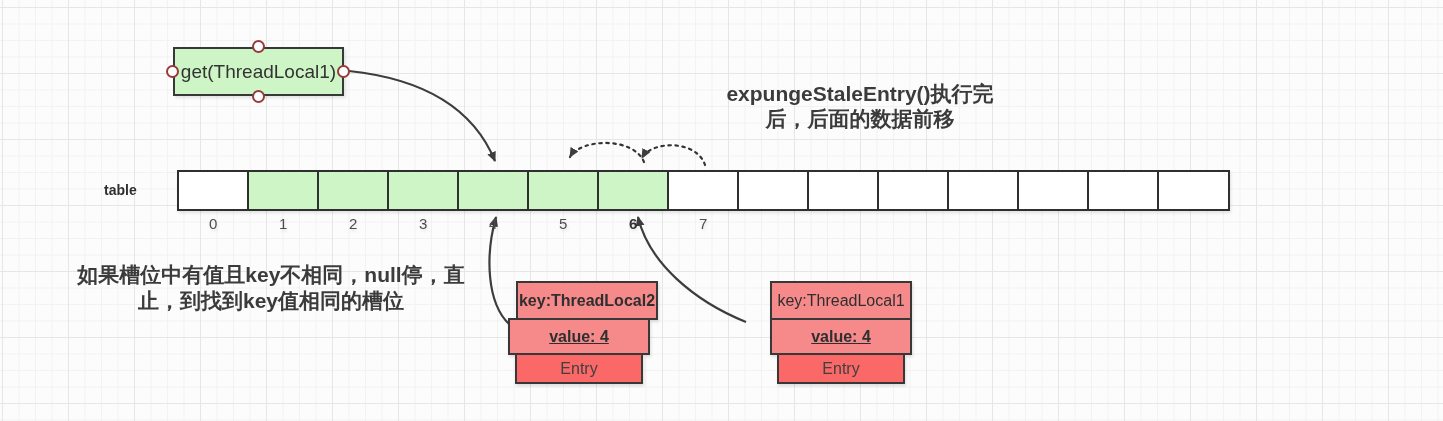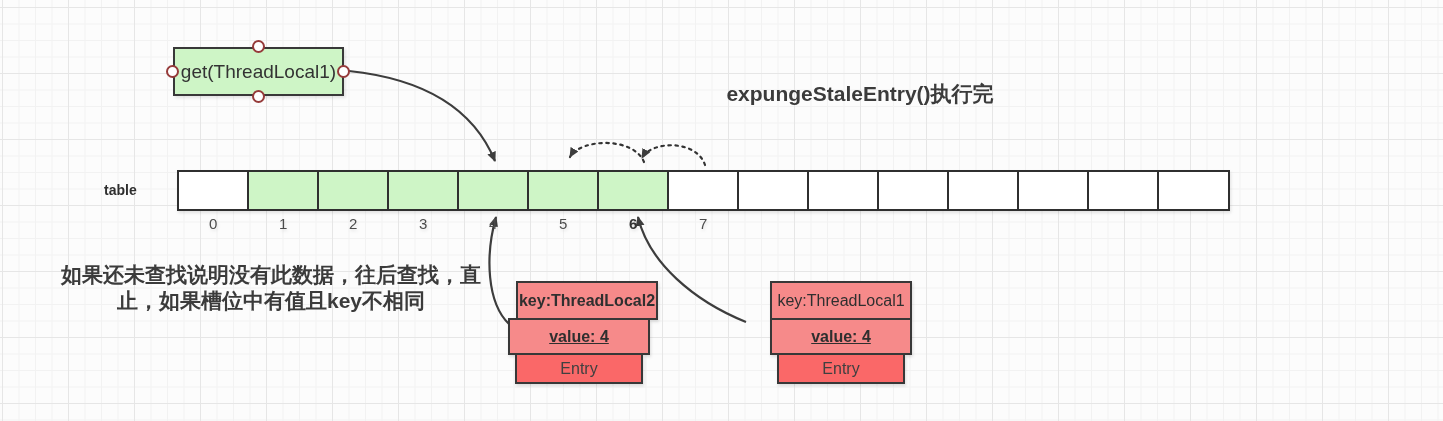--- a/index.html
+++ b/index.html
@@ -115,20 +115,21 @@
   <div class="get-box">
     <span>get(ThreadLocal1)</span>
   </div>
   <div class="handle" style="left:251.5px;top:40px;"></div>
   <div class="handle" style="left:166px;top:64.5px;"></div>
   <div class="handle" style="left:337px;top:64.5px;"></div>
   <div class="handle" style="left:251.5px;top:89.5px;"></div>
 
   <div class="title-note">
     <div>expungeStaleEntry()执行完</div>
+    <div>后，后面的数据前移</div>
   </div>
 
   <div class="table-label">table</div>
   <div class="array-row">
       <div class="cell">
         <div class="cell-label">0</div>
       </div>
       <div class="cell filled">
         <div class="cell-label">1</div>
       </div>
@@ -167,22 +168,22 @@
       </div>
       <div class="cell">
         <div class="cell-label"></div>
       </div>
       <div class="cell">
         <div class="cell-label"></div>
       </div>
     </div>
 
   <div class="side-note">
-    <div>如果还未查找说明没有此数据，往后查找，直</div>
-    <div>止，如果槽位中有值且key不相同</div>
+    <div>如果槽位中有值且key不相同，null停，直</div>
+    <div>止，到找到key值相同的槽位</div>
   </div>
 
   <div class="entry-box left">
     <div class="entry-row key bold">
       <span>key:ThreadLocal2</span>
     </div>
     <div class="entry-row value">
       <span>value: 4</span>
     </div>
     <div class="entry-tag">

